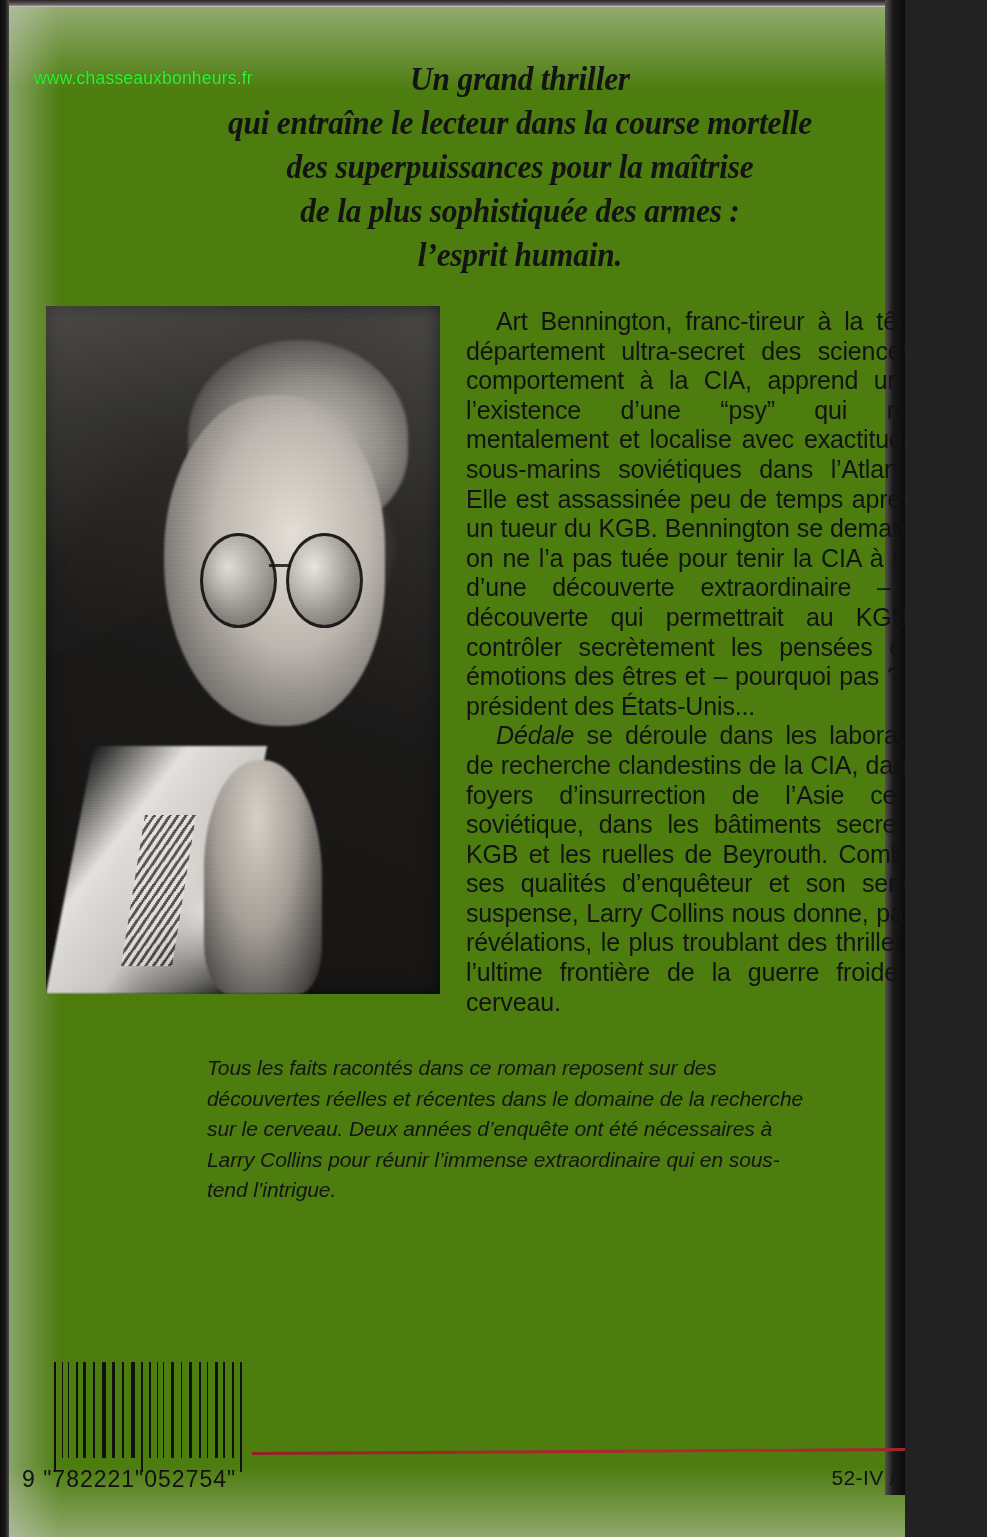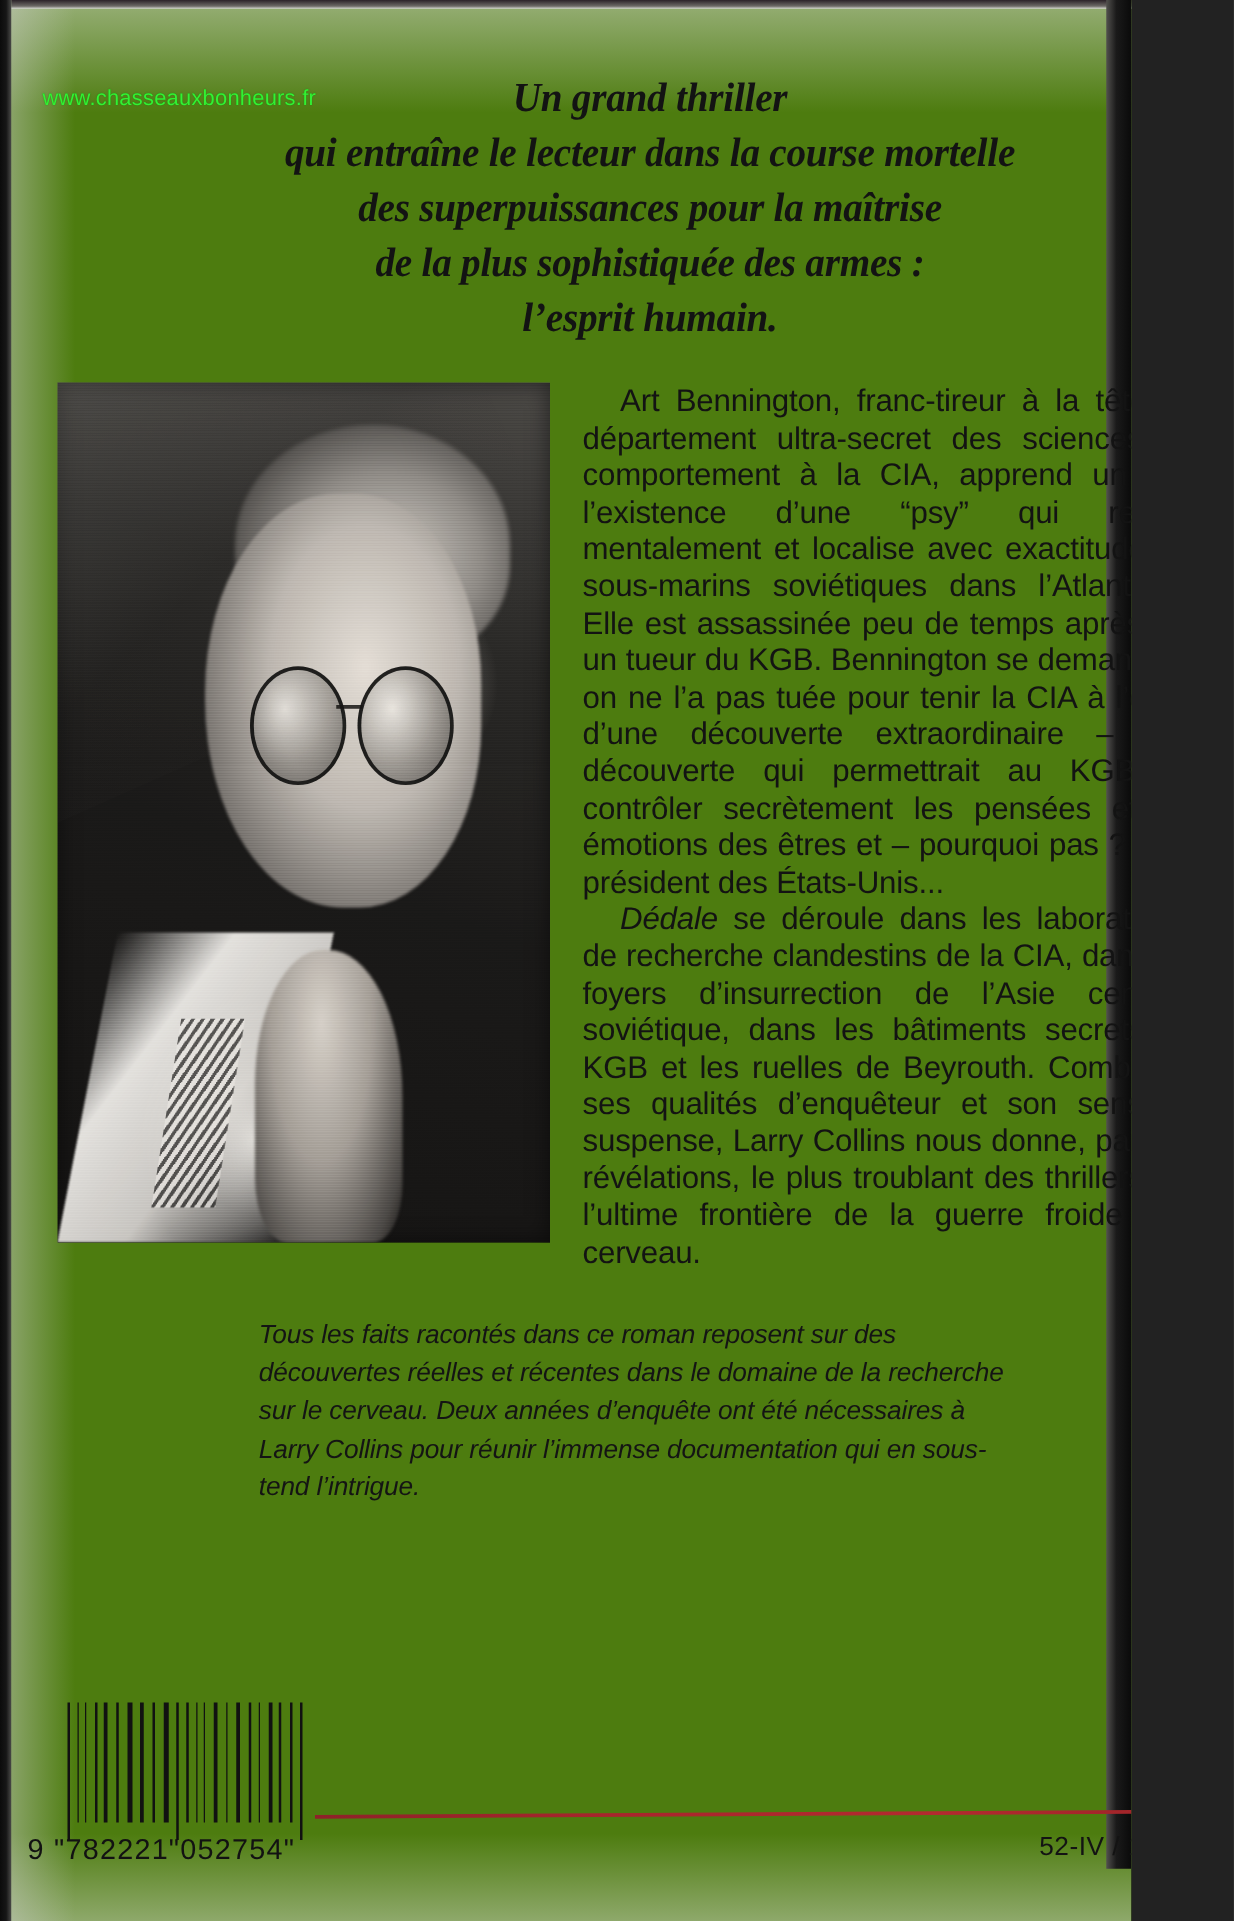--- a/index.html
+++ b/index.html
@@ -308,21 +308,21 @@
       <div class="ph-hand"></div>
       <div class="ph-grain"></div>
     </div>
   </div>
 
   <div class="blurb">
     <p>Art Bennington, franc-tireur à la tête du département ultra-secret des sciences du comportement à la CIA, apprend un jour l’existence d’une “psy” qui repère mentalement et localise avec exactitude les sous-marins soviétiques dans l’Atlantique. Elle est assassinée peu de temps après par un tueur du KGB. Bennington se demande si on ne l’a pas tuée pour tenir la CIA à l’écart d’une découverte extraordinaire – une découverte qui permettrait au KGB de contrôler secrètement les pensées et les émotions des êtres et – pourquoi pas ? – du président des États-Unis...</p>
     <p><em>Dédale</em><span> se déroule dans les laboratoires de recherche clandestins de la CIA, dans les foyers d’insurrection de l’Asie centrale soviétique, dans les bâtiments secrets du KGB et les ruelles de Beyrouth. Combinant ses qualités d’enquêteur et son sens du suspense, Larry Collins nous donne, par ses révélations, le plus troublant des thrillers sur l’ultime frontière de la guerre froide : le cerveau.</span></p>
   </div>
 
-  <div class="note">Tous les faits racontés dans ce roman reposent sur des découvertes réelles et récentes dans le domaine de la recherche sur le cerveau. Deux années d’enquête ont été nécessaires à Larry Collins pour réunir l’immense documentation qui en sous-tend l’intrigue.</div>
+  <div class="note">Tous les faits racontés dans ce roman reposent sur des découvertes réelles et récentes dans le domaine de la recherche sur le cerveau. Deux années d’enquête ont été nécessaires à Larry Collins pour réunir l’immense extraordinaire qui en sous-tend l’intrigue.</div>
 
   <div class="barcode">
     <div class="bars">
         <i class="g" style="width: 3.8px;"></i>
         <i class="g" style="width: 3.8px; background: transparent;"></i>
         <i style="width: 1.9px;"></i>
         <i style="width: 1.9px; background: transparent;"></i>
         <i style="width: 1.9px;"></i>
         <i style="width: 3.8px; background: transparent;"></i>
         <i style="width: 3.8px;"></i>

